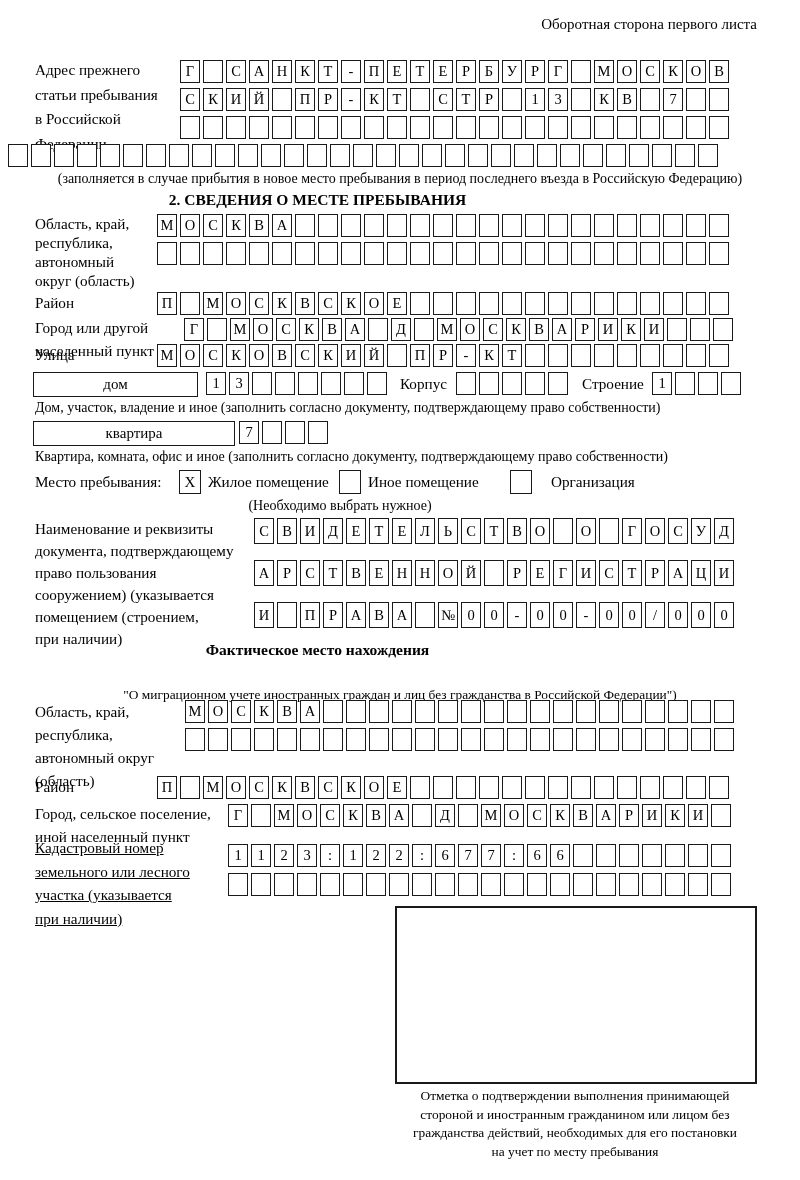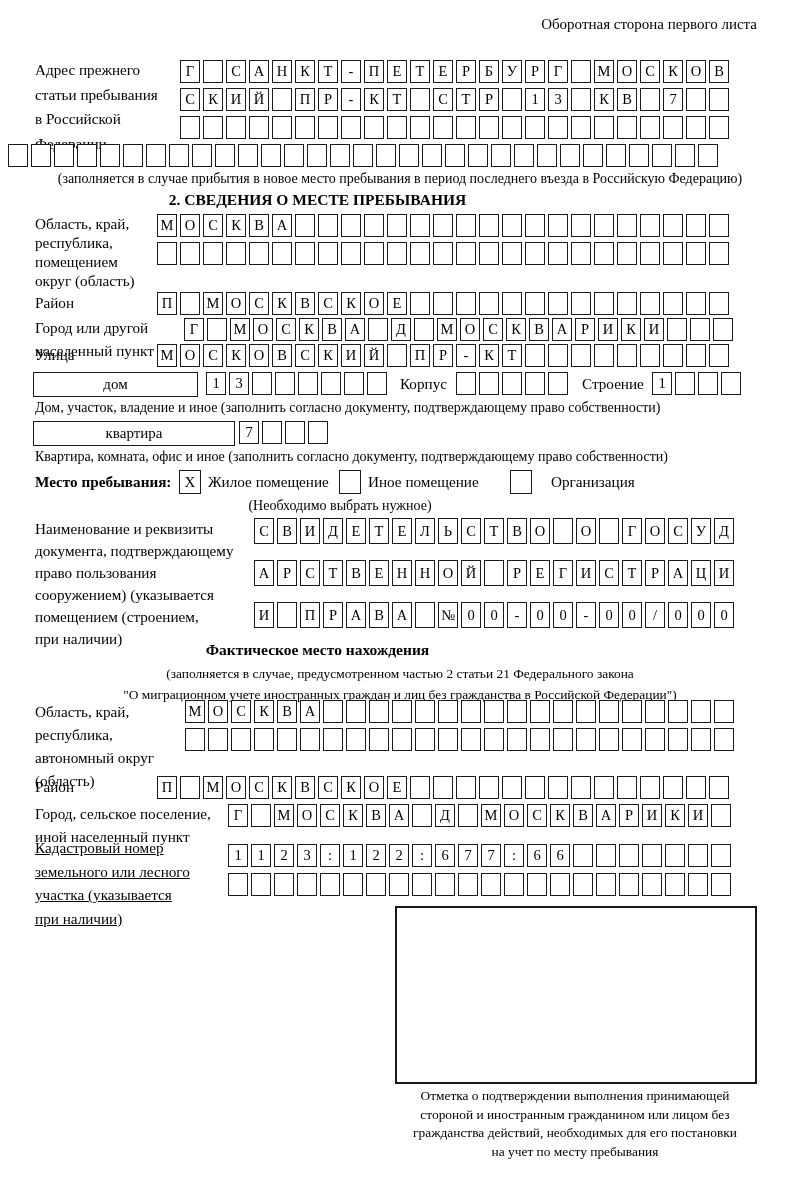--- a/index.html
+++ b/index.html
@@ -156,21 +156,21 @@
       <div class="cell"></div>
       <div class="cell"></div>
     </div>
   <div class="cap center" style="top:171px;">(заполняется в случае прибытия в новое место пребывания в период последнего въезда в Российскую Федерацию)</div>
 
   <div class="h2" style="top:191px;">2. СВЕДЕНИЯ О МЕСТЕ ПРЕБЫВАНИЯ</div>
 
   <div class="lbl" style="left:35px;top:214px;">
       <div class="lline">Область, край,</div>
       <div class="lline">республика,</div>
-      <div class="lline">помещением</div>
+      <div class="lline">автономный</div>
       <div class="lline">округ (область)</div>
     </div>
   <div class="cr" style="left:157px;top:214px;">
       <div class="cell">М</div>
       <div class="cell">О</div>
       <div class="cell">С</div>
       <div class="cell">К</div>
       <div class="cell">В</div>
       <div class="cell">А</div>
       <div class="cell"></div>
@@ -340,21 +340,21 @@
 
   <div class="wbox" style="left:33px;top:421px;width:200px;">квартира</div>
   <div class="cr" style="left:239px;top:421px;">
       <div class="cell">7</div>
       <div class="cell"></div>
       <div class="cell"></div>
       <div class="cell"></div>
     </div>
   <div class="cap" style="left:35px;top:449px;">Квартира, комната, офис и иное (заполнить согласно документу, подтверждающему право собственности)</div>
 
-  <div class="lbl single" style="left:35px;top:471px;font-weight:bold;">Место пребывания:</div>
+  <div class="lbl single" style="left:35px;top:471px;">Место пребывания:</div>
   <div class="chk" style="left:179px;top:470px;">X</div>
   <div class="lbl single" style="left:208px;top:471px;">Жилое помещение</div>
   <div class="chk" style="left:339px;top:470px;"></div>
   <div class="lbl single" style="left:368px;top:471px;">Иное помещение</div>
   <div class="chk" style="left:510px;top:470px;"></div>
   <div class="lbl single" style="left:551px;top:471px;">Организация</div>
   <div class="cap" style="left:100px;top:498px;width:480px;text-align:center;">(Необходимо выбрать нужное)</div>
 
   <div class="lbl" style="left:35px;top:518px;line-height:22px;">
       <div class="lline">Наименование и реквизиты</div>
@@ -428,21 +428,20 @@
       <div class="cell">-</div>
       <div class="cell">0</div>
       <div class="cell">0</div>
       <div class="cell">/</div>
       <div class="cell">0</div>
       <div class="cell">0</div>
       <div class="cell">0</div>
     </div>
 
   <div class="h2" style="top:641px;">Фактическое место нахождения</div>
-  <div class="cap center" style="top:666px;font-size:13.4px;">(заполняется в случае, предусмотренном частью 2 статьи 21 Федерального закона</div>
   <div class="cap center" style="top:687px;font-size:13.4px;">"О миграционном учете иностранных граждан и лиц без гражданства в Российской Федерации")</div>
 
   <div class="lbl" style="left:35px;top:700px;line-height:23px;">
       <div class="lline">Область, край,</div>
       <div class="lline">республика,</div>
       <div class="lline">автономный округ</div>
       <div class="lline">(область)</div>
     </div>
   <div class="cr" style="left:185px;top:700px;">
       <div class="cell">М</div>

